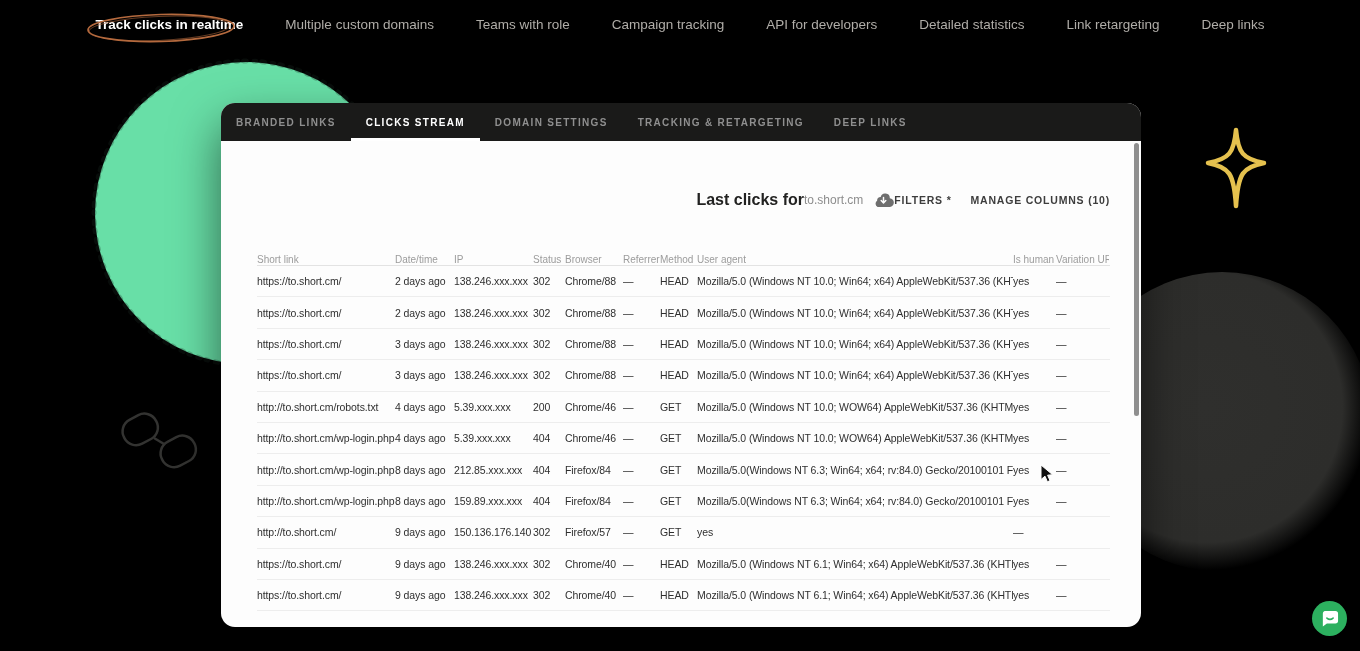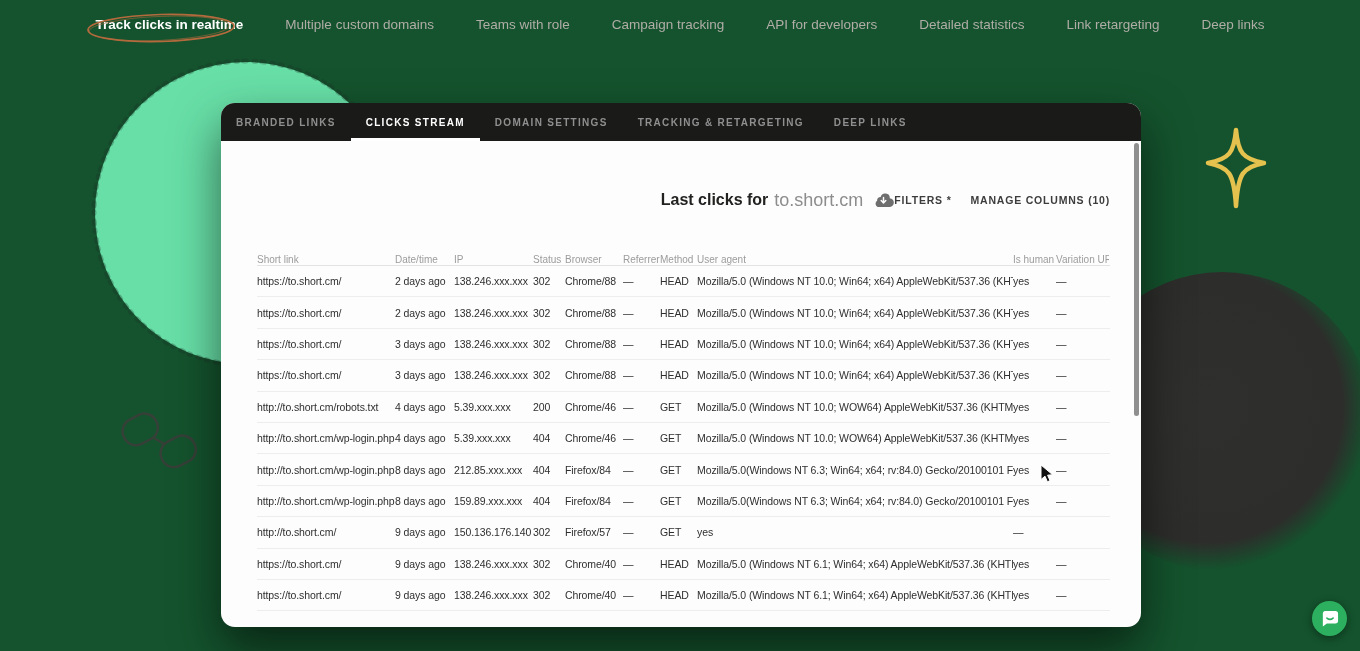--- a/index.html
+++ b/index.html
@@ -1,18 +1,18 @@
 <!DOCTYPE html>
 <html><head>
 <meta charset="utf-8">
 <style>
   * { margin:0; padding:0; box-sizing:border-box; }
   html,body { width:1360px; height:651px; }
   body { font-family:"Liberation Sans","DejaVu Sans",sans-serif; background:#282827; overflow:hidden; }
-  .stage { position:relative; width:1360px; height:651px; background:#14532d; overflow:hidden; }
+  .stage { position:relative; width:1360px; height:651px; background:#000000; overflow:hidden; }
 
   
   .topnav { position:absolute; top:0; left:0; right:0; height:48px; display:flex; justify-content:center; align-items:center; gap:42px; z-index:5; }
   .nav-item { position:relative; font-size:13.5px; color:#b0ada8; cursor:pointer; white-space:nowrap; }
   .nav-item.active { color:#ffffff; font-weight:bold; }
   .nav-scribble { position:absolute; left:-11px; top:-7px; width:152px; height:36px; pointer-events:none; }
 
   
   .teal-blob { position:absolute; left:95px; top:62px; width:302px; height:302px; border-radius:50%; background:#68dfa7; z-index:1; }
   .teal-sketch { position:absolute; left:86px; top:53px; width:320px; height:320px; z-index:1; opacity:.55; }
@@ -26,21 +26,21 @@
           background:#fdfdfd; box-shadow:0 22px 48px rgba(0,0,0,.55); z-index:3; }
   .tabbar { height:38px; background:#1a1a19; display:flex; align-items:stretch; }
   .tab { position:relative; display:flex; align-items:center; padding:0 15px; font-size:10px; font-weight:bold;
          letter-spacing:1.3px; color:#8f8f8f; cursor:pointer; white-space:nowrap; }
   .tab.active { color:#ffffff; }
   .tab.active .tab-underline { position:absolute; left:0; right:0; bottom:0; height:3px; background:#ffffff; }
 
   .content-header { margin:48px 31px 0 30px; display:flex; justify-content:flex-end; align-items:center; height:22px; }
   .title-wrap { display:flex; align-items:center; }
   .title-bold { font-size:16px; font-weight:bold; color:#222221; }
-  .title-domain { font-size:18px; color:#8d8d8d; margin-left:6px; }
+  .title-domain { font-size:12px; color:#8d8d8d; }
   .cloud-btn { margin-left:10px; display:flex; align-items:center; cursor:pointer; }
   .header-actions { display:flex; align-items:center; gap:19px; }
   .action-label { font-size:10.5px; font-weight:bold; letter-spacing:.8px; color:#3d3d3d; cursor:pointer; white-space:nowrap; }
 
   .table { margin:43px 31px 0 36px; }
   .thead, .trow { display:grid; grid-template-columns:138px 59px 79px 32px 58px 37px 37px 316px 43px 53px; }
   .thead { border-bottom:1px solid #e3e3e3; }
   .th { font-size:10px; color:#9c9c9c; white-space:nowrap; overflow:hidden; padding-right:6px; }
   .trow { height:31.4px; align-items:center; border-bottom:1px solid #ededed; }
   .td { font-size:10.5px; color:#2f2f2f; white-space:nowrap; overflow:hidden; padding-right:6px; letter-spacing:-.1px; }

